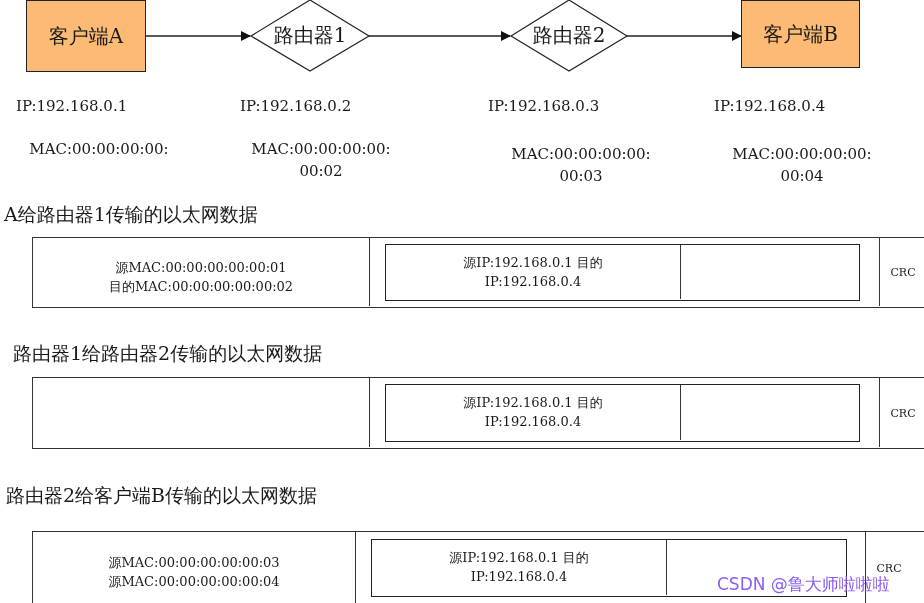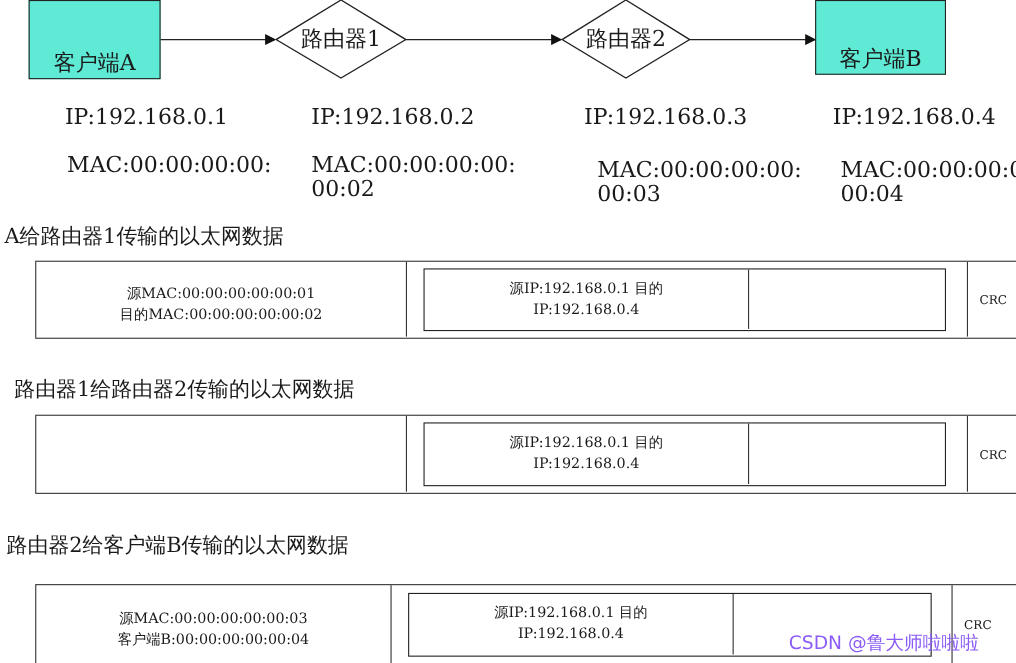--- a/index.html
+++ b/index.html
@@ -1,22 +1,22 @@
 <!DOCTYPE html>
 <html><head>
 <meta charset="utf-8">
 <style>
   html, body { margin:0; padding:0; background:#ffffff; }
   body { width:924px; height:603px; position:relative; overflow:hidden;
          font-family:"DejaVu Serif","Liberation Serif",serif; color:#1a1a1a; }
   .abs { position:absolute; }
-  .node-rect { border:1.5px solid #222; background:#5eead4; box-sizing:border-box;
-               display:flex; align-items:flex-end; justify-content:center; font-size:20px; }
+  .node-rect { border:1.5px solid #222; background:#fdba74; box-sizing:border-box;
+               display:flex; align-items:center; justify-content:center; font-size:20px; }
   .node-diamond-label { display:flex; align-items:center; justify-content:center; font-size:20px; }
-  .info { font-size:20px; line-height:22px; white-space:nowrap;margin-left:43px; }
+  .info { font-size:15px; text-align:center; line-height:22px; white-space:nowrap; }
   .section-title { font-size:19px; white-space:nowrap; }
   .frame { border:1.5px solid #333; box-sizing:border-box; background:#fff; }
   .vline { border-left:1.5px solid #333; }
   .inner { border:1.5px solid #222; box-sizing:border-box; }
   .cell-text { font-size:13px; text-align:center; line-height:19px; white-space:nowrap; }
   .crc { font-size:11px; }
   .watermark { font-family:"DejaVu Sans","Liberation Sans",sans-serif; font-size:17px; color:#8b5cf6; white-space:nowrap; }
   svg.edges { position:absolute; left:0; top:0; }
 </style>
 </head>
@@ -108,21 +108,21 @@
     <div class="abs cell-text" style="left:296px; top:18px; width:176px;"></div>
   </div>
   <div class="abs vline" style="left:846px; top:0; height:69px;"></div>
   <div class="abs cell-text crc" style="left:848px; top:26px; width:44px;">CRC</div>
 </div>
 
 <div class="abs section-title" style="left:6px; top:483px;">路由器2给客户端B传输的以太网数据</div>
 <div class="abs frame" style="left:32px; top:531px; width:900px; height:74px;">
   <div class="abs cell-text" style="left:0; top:21px; width:322px;">
     <div>源MAC:00:00:00:00:00:03</div>
-    <div>客户端B:00:00:00:00:00:04</div>
+    <div>源MAC:00:00:00:00:00:04</div>
   </div>
   <div class="abs vline" style="left:322px; top:0; height:71px;"></div>
   <div class="abs inner" style="left:338px; top:7px; width:476px; height:58px;">
     <div class="abs cell-text" style="left:0; top:8px; width:294px;">
       <div>源IP:192.168.0.1 目的</div>
       <div>IP:192.168.0.4</div>
     </div>
     <div class="abs vline" style="left:294px; top:0; height:55px;"></div>
     <div class="abs cell-text" style="left:296px; top:18px; width:176px;"></div>
   </div>

